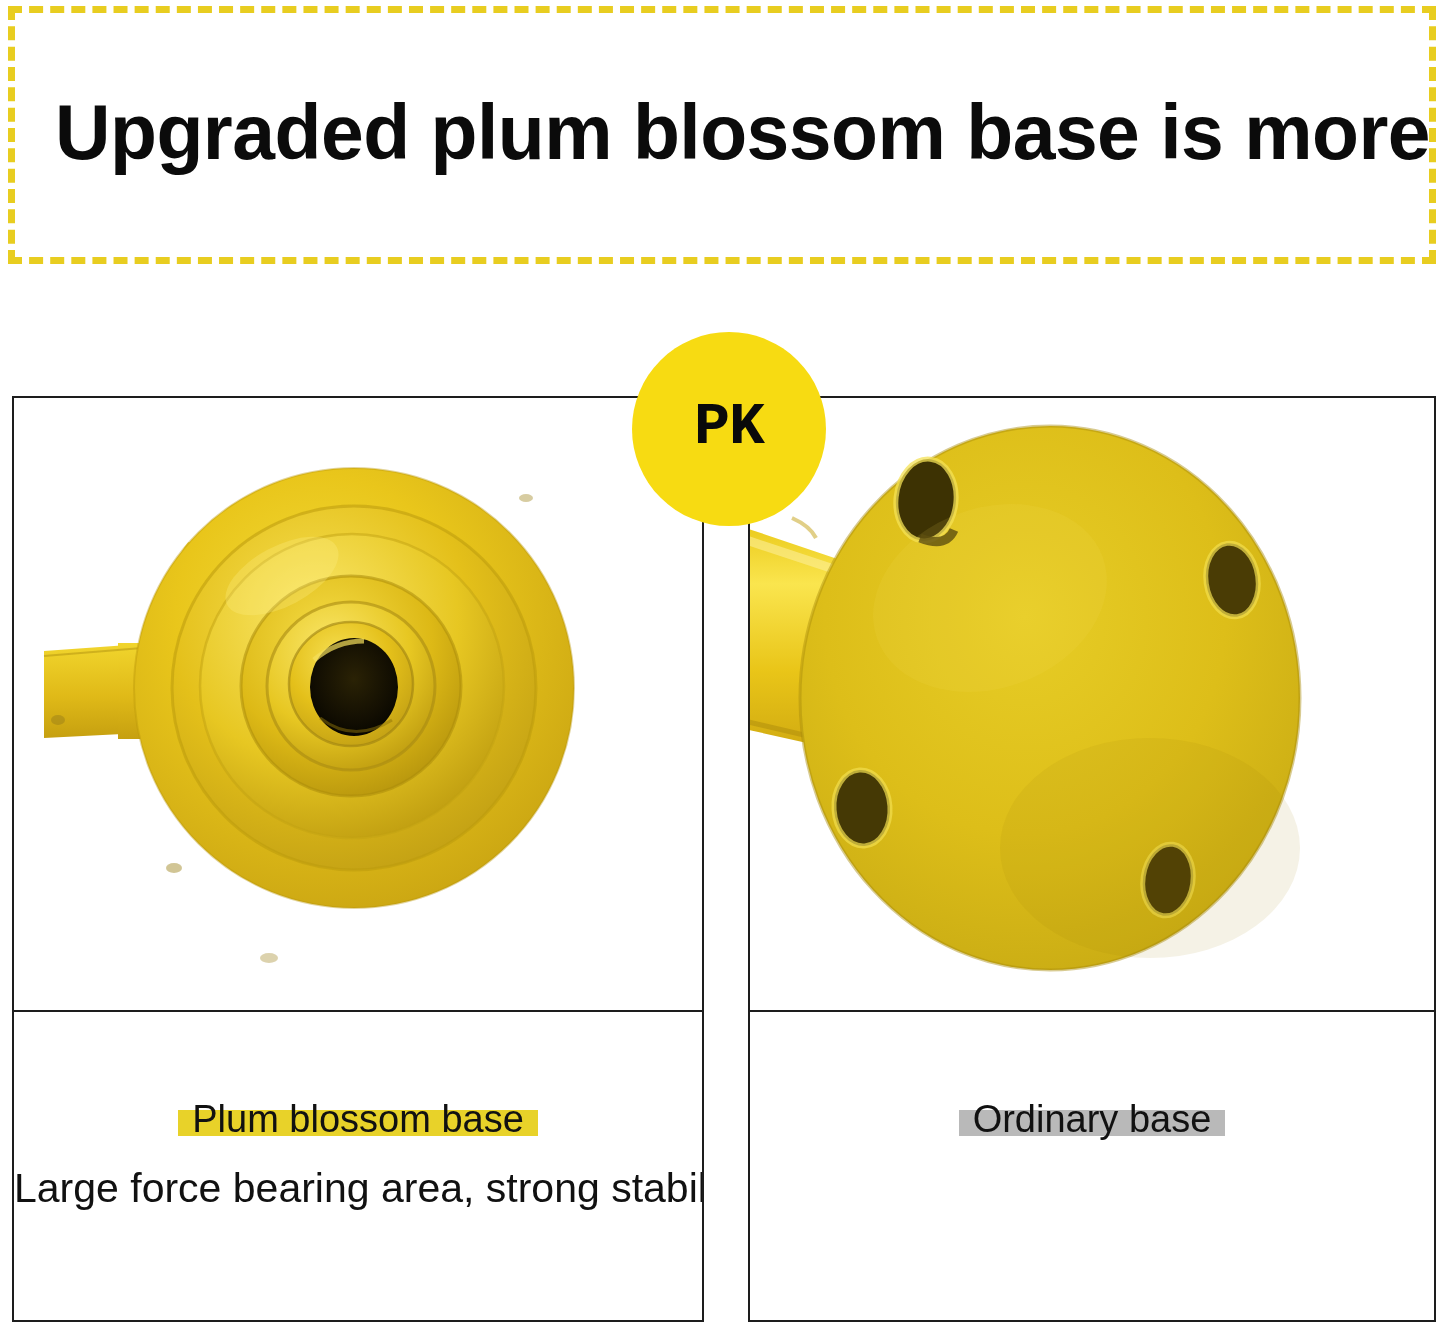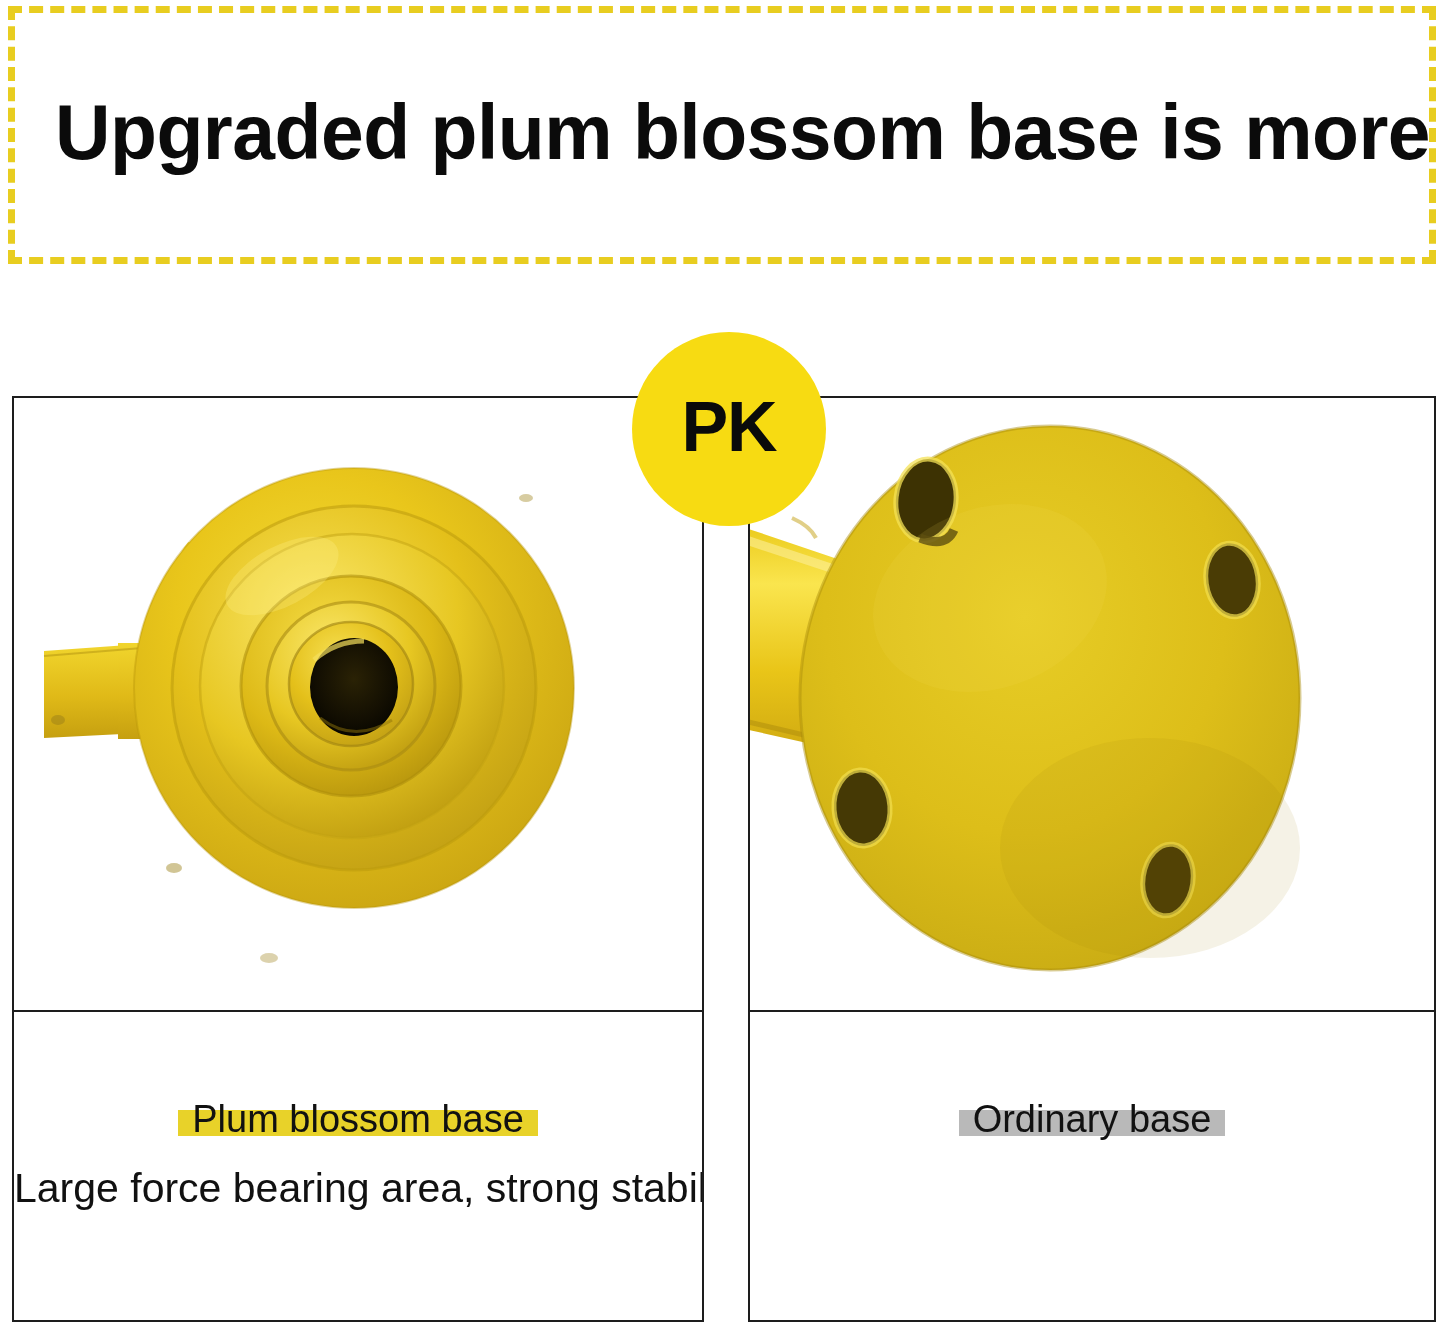--- a/index.html
+++ b/index.html
@@ -118,22 +118,22 @@
     width: 194px;
     height: 194px;
     border-radius: 50%;
     background: #F7DB12;
     display: flex;
     align-items: center;
     justify-content: center;
     z-index: 30;
   }
   .pk-badge span {
-    font-family: Liberation Sans, sans-serif;
-    font-size: 70px;
+    font-family: Liberation Mono, monospace;
+    font-size: 60px;
     font-weight: 700;
     color: #0a0a0a;
     letter-spacing: -1px;
     line-height: 1;
     margin-top: -4px;
   }
 
   svg { display: block; }
 </style>
 </head>

